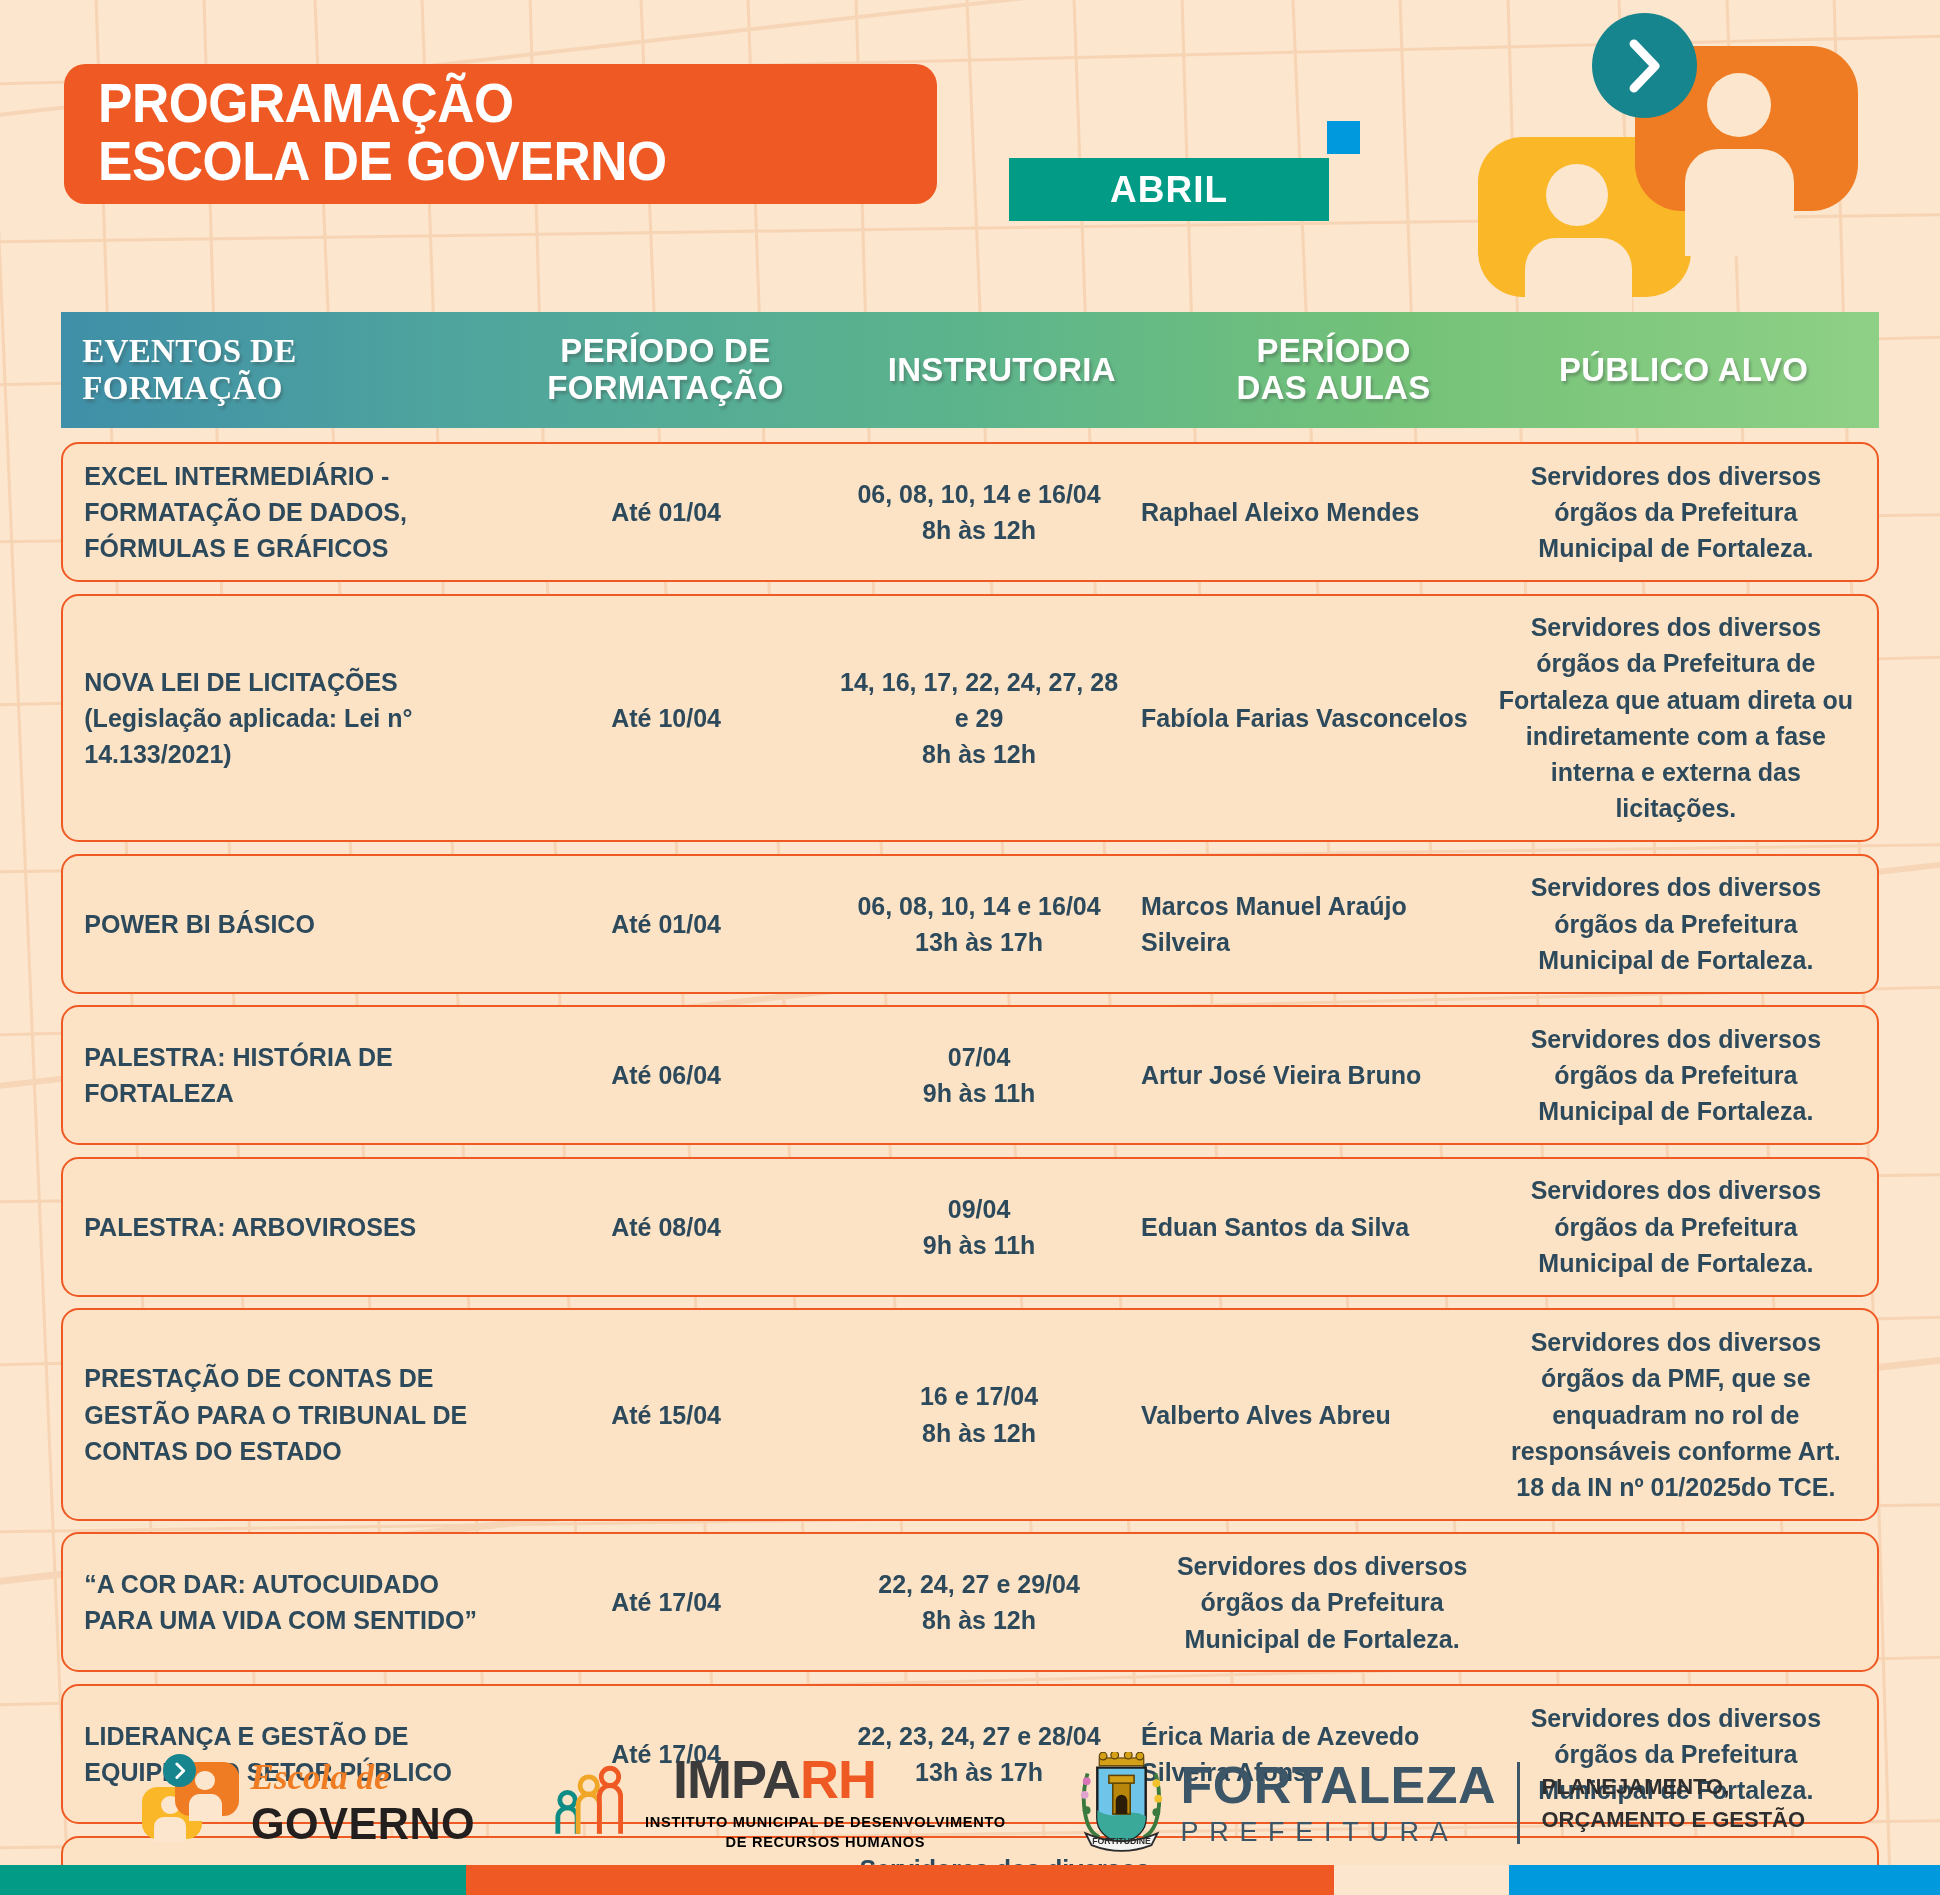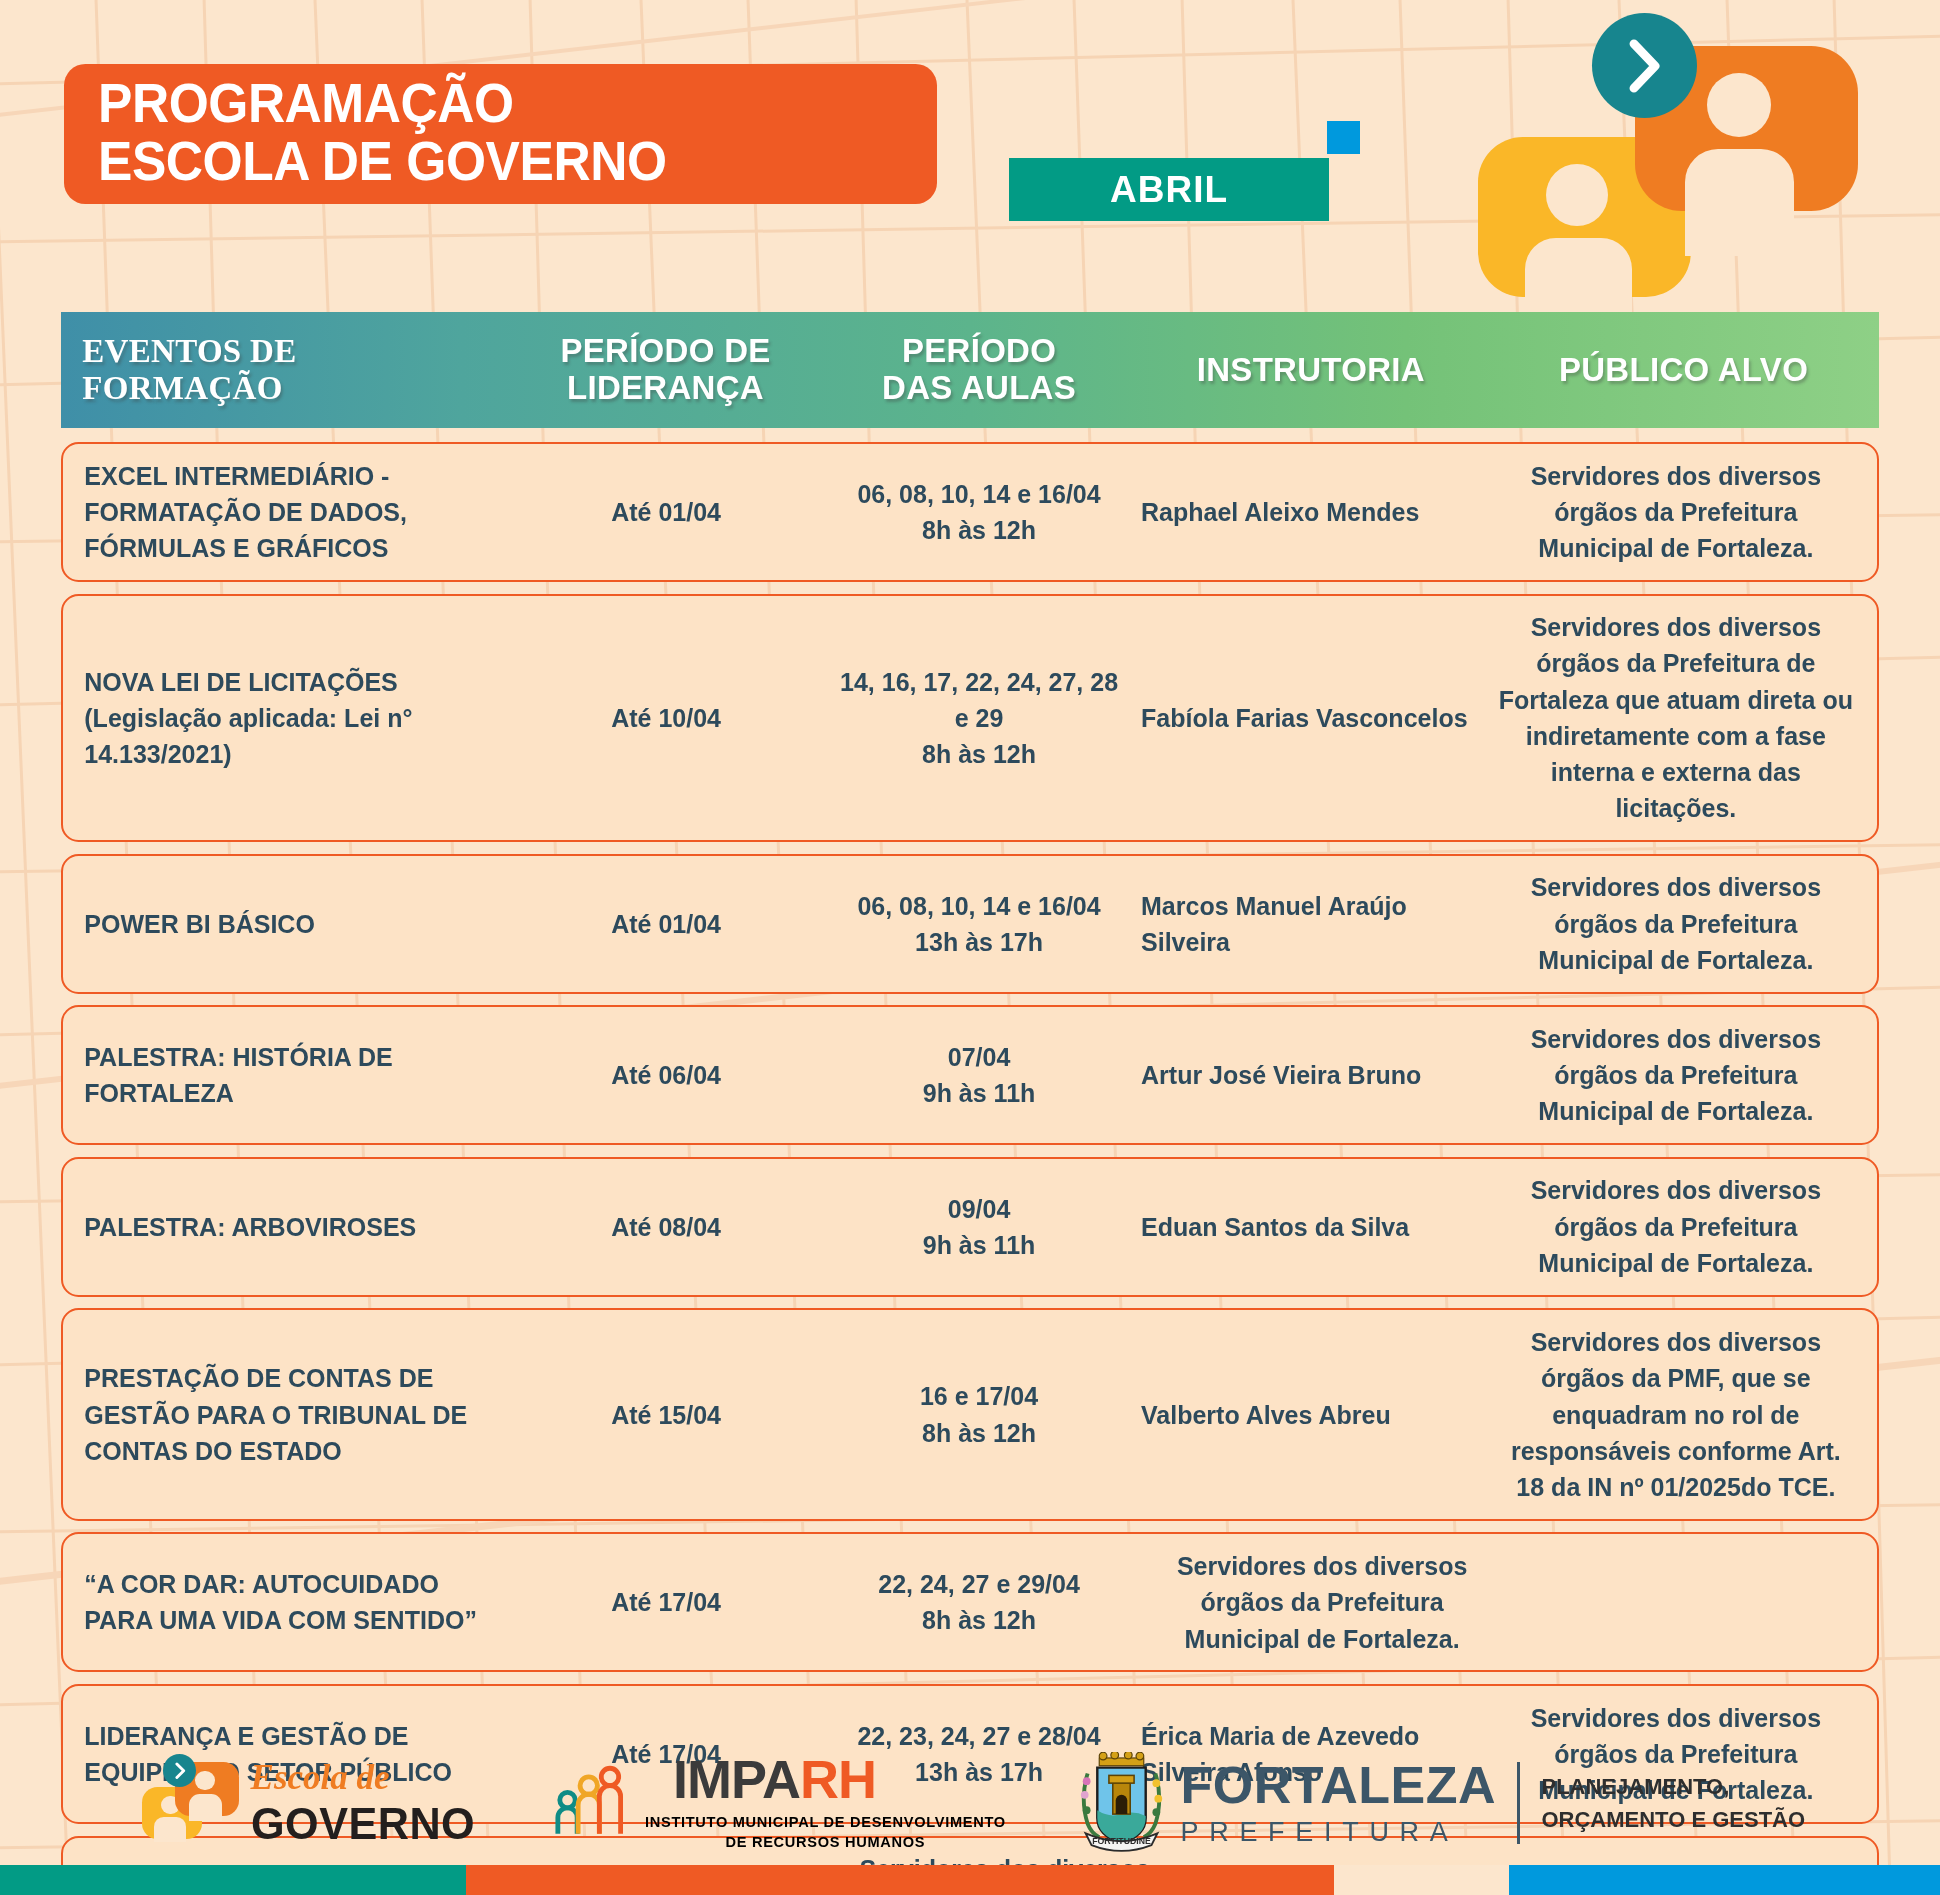--- a/index.html
+++ b/index.html
@@ -369,31 +369,31 @@
   <div class="table-head">
     <div class="th c0">
       <div>
         <div>EVENTOS DE</div>
         <div>FORMAÇÃO</div>
       </div>
     </div>
     <div class="th c1">
       <div>
         <div>PERÍODO DE</div>
-        <div>LIDERANÇA</div>
-      </div>
+        <div>FORMATAÇÃO</div>
+      </div>
+    </div>
+    <div class="th c3">
+      <div>INSTRUTORIA</div>
     </div>
     <div class="th c2">
       <div>
         <div>PERÍODO</div>
         <div>DAS AULAS</div>
       </div>
-    </div>
-    <div class="th c3">
-      <div>INSTRUTORIA</div>
     </div>
     <div class="th c4">
       <div>PÚBLICO ALVO</div>
     </div>
   </div>
 
   <div class="rows" id="rows-container">
       <div class="row">
         <div class="cell c0">
           <div>EXCEL INTERMEDIÁRIO - FORMATAÇÃO DE DADOS, FÓRMULAS E GRÁFICOS</div>

